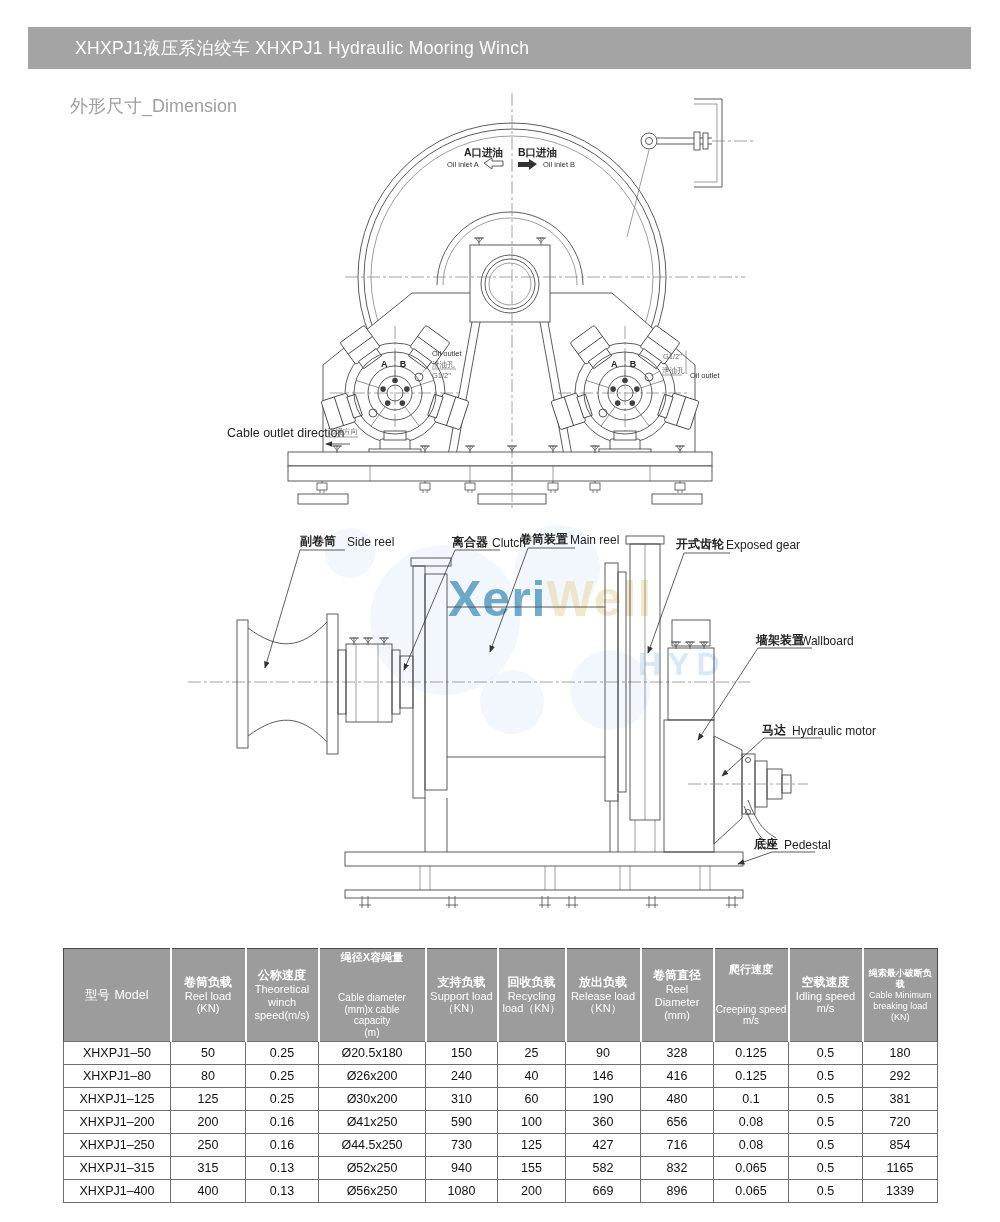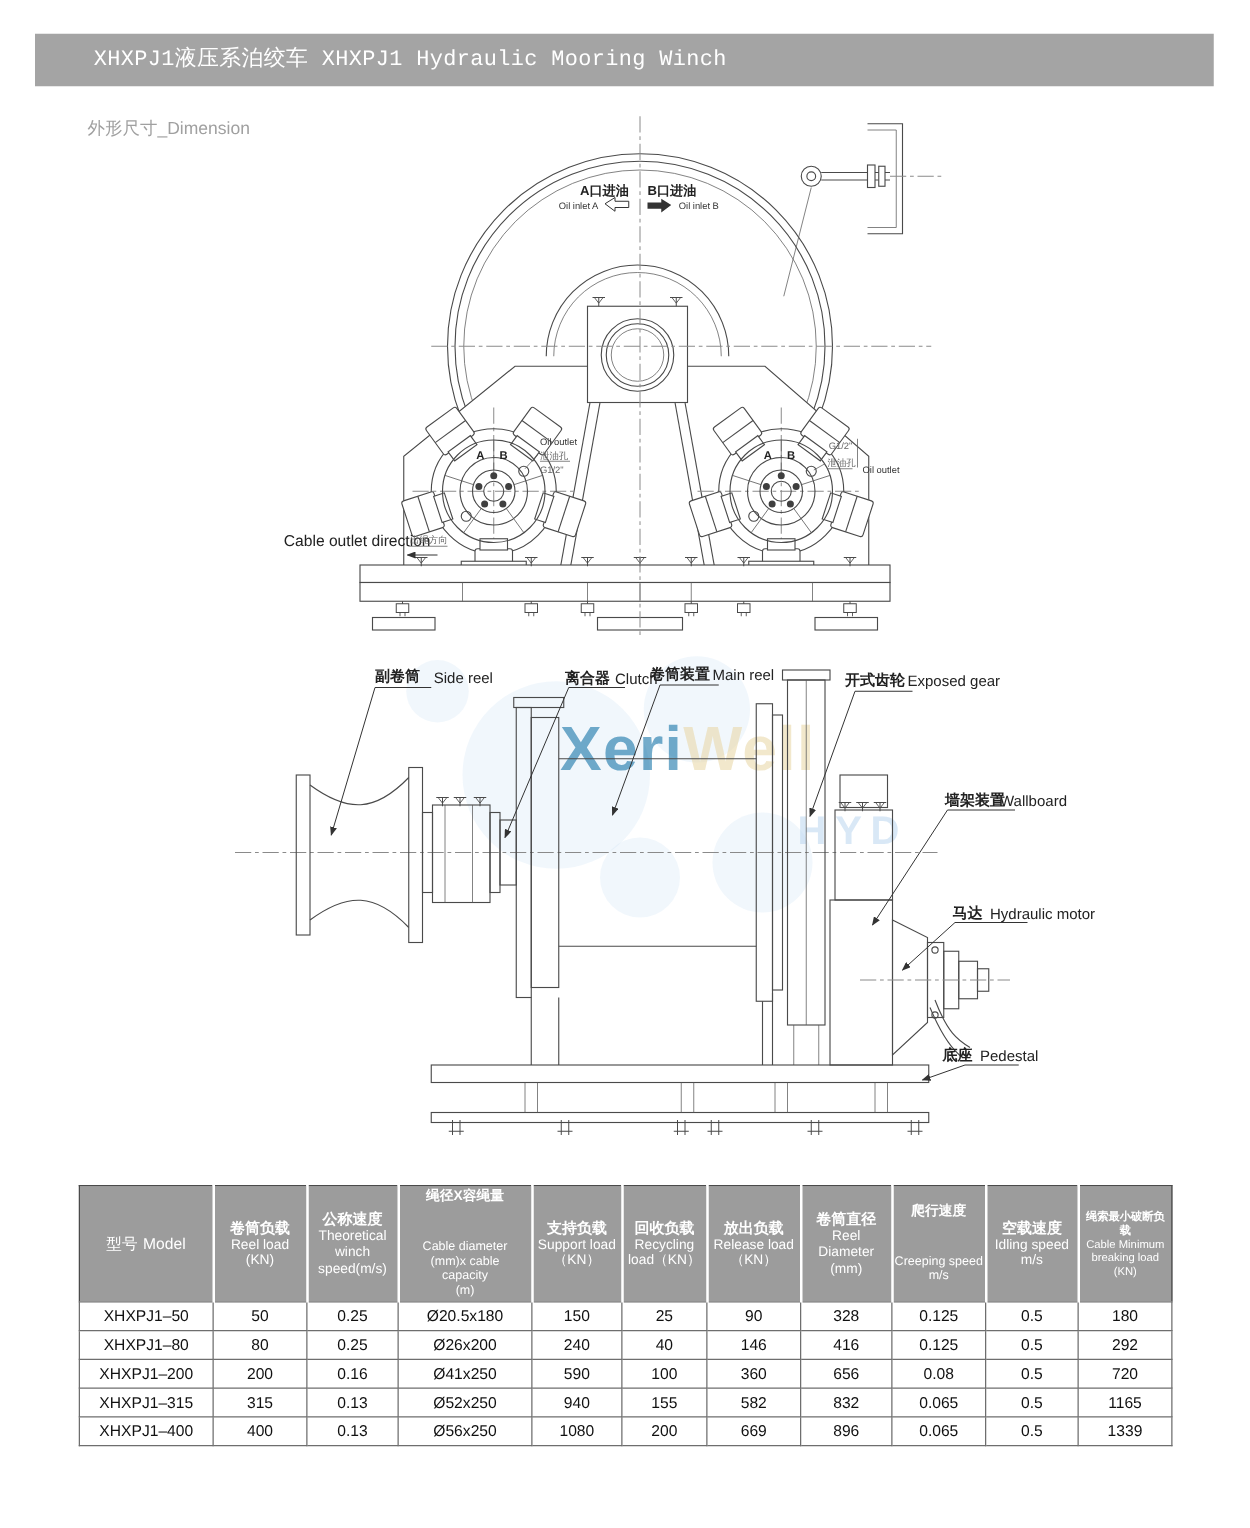--- a/index.html
+++ b/index.html
@@ -1,20 +1,20 @@
 <!DOCTYPE html>
 <html><head>
 <meta charset="utf-8">
 <style>
   html,body{margin:0;padding:0;background:#fff;}
   .page{position:relative;width:1000px;height:1222px;background:#fff;overflow:hidden;
         font-family:"Liberation Sans","DejaVu Sans",sans-serif;}
   .header-bar{position:absolute;left:28px;top:27px;width:943px;height:42px;background:#a4a4a4;}
-  .header-bar .title{display:block;line-height:42px;padding-left:47px;color:#fff;font-size:17.5px;letter-spacing:.3px;font-family:Liberation Mono, monospace;}
-  .dim-label{position:absolute;left:70px;top:94px;font-size:14px;color:#a0a0a0;}
+  .header-bar .title{display:block;line-height:42px;padding-left:47px;color:#fff;font-size:17.5px;letter-spacing:.3px;}
+  .dim-label{position:absolute;left:70px;top:94px;font-size:18px;color:#a0a0a0;}
   
   .wm{position:absolute;left:0;top:0;width:1000px;height:1222px;z-index:0;}
   .wm .c{position:absolute;border-radius:50%;background:rgba(186,214,238,.20);}
   .wm .brand{position:absolute;left:448px;top:570px;font-size:50px;font-weight:bold;letter-spacing:1px;opacity:.55;}
   .wm .bx{color:#0369a1;} .wm .by{color:#e8d6a4;}
   .wm .sub{position:absolute;left:638px;top:646px;font-size:32px;font-weight:bold;letter-spacing:7px;color:rgba(186,213,238,.55);text-align:right;}
   svg{position:absolute;z-index:1;}
   svg .ln{stroke:#4a4a4a;stroke-width:.9;fill:none;}
   svg .lnw{stroke:#4a4a4a;stroke-width:.9;fill:#fff;}
   svg .thin{stroke:#5a5a5a;stroke-width:.6;fill:none;}
@@ -474,33 +474,59 @@
           <td>Ø26x200</td>
           <td>240</td>
           <td>40</td>
           <td>146</td>
           <td>416</td>
           <td>0.125</td>
           <td>0.5</td>
           <td>292</td>
         </tr>
         <tr>
+          <td>XHXPJ1–125</td>
+          <td>125</td>
+          <td>0.25</td>
+          <td>Ø30x200</td>
+          <td>310</td>
+          <td>60</td>
+          <td>190</td>
+          <td>480</td>
+          <td>0.1</td>
+          <td>0.5</td>
+          <td>381</td>
+        </tr>
+        <tr>
           <td>XHXPJ1–200</td>
           <td>200</td>
           <td>0.16</td>
           <td>Ø41x250</td>
           <td>590</td>
           <td>100</td>
           <td>360</td>
           <td>656</td>
           <td>0.08</td>
           <td>0.5</td>
           <td>720</td>
         </tr>
         <tr>
+          <td>XHXPJ1–250</td>
+          <td>250</td>
+          <td>0.16</td>
+          <td>Ø44.5x250</td>
+          <td>730</td>
+          <td>125</td>
+          <td>427</td>
+          <td>716</td>
+          <td>0.08</td>
+          <td>0.5</td>
+          <td>854</td>
+        </tr>
+        <tr>
           <td>XHXPJ1–315</td>
           <td>315</td>
           <td>0.13</td>
           <td>Ø52x250</td>
           <td>940</td>
           <td>155</td>
           <td>582</td>
           <td>832</td>
           <td>0.065</td>
           <td>0.5</td>

